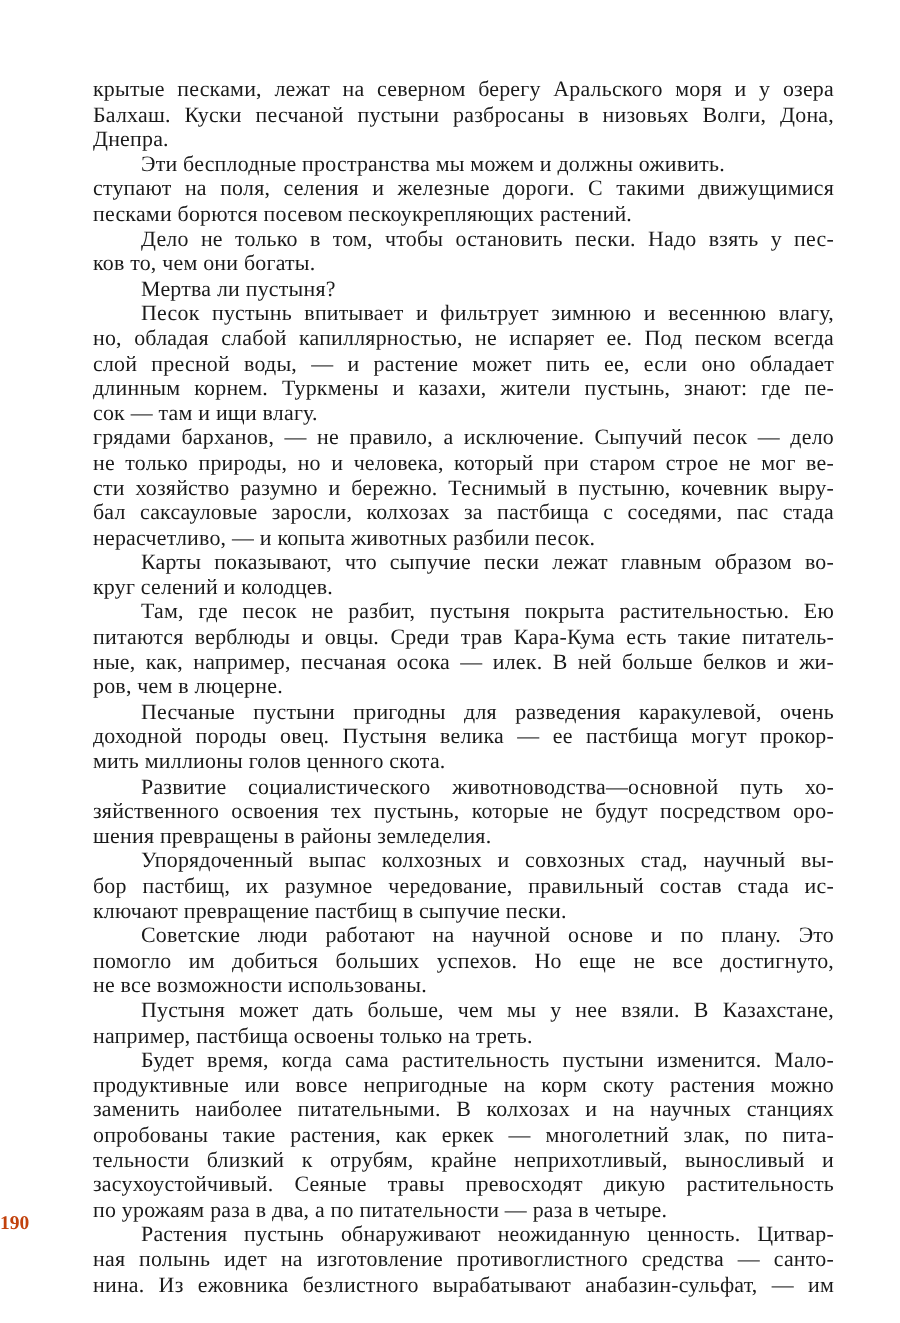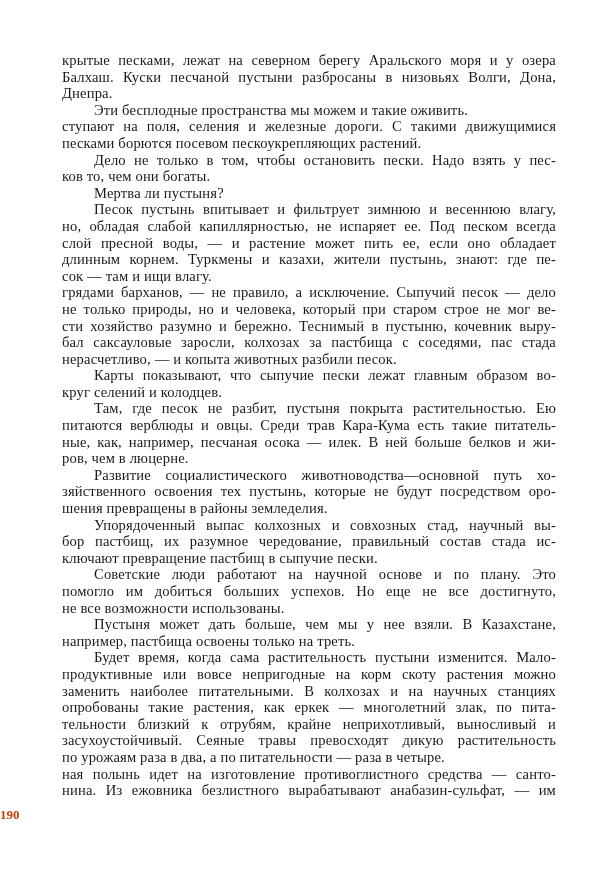--- a/index.html
+++ b/index.html
@@ -56,21 +56,21 @@
 </head>
 <body>
 
 <div class="page">
   <div class="para">
     <span class="line">крытые песками, лежат на северном берегу Аральского моря и у озера</span>
     <span class="line">Балхаш. Куски песчаной пустыни разбросаны в низовьях  Волги, Дона,</span>
     <span class="line last">Днепра.</span>
   </div>
   <div class="para">
-    <span class="line indent last">Эти бесплодные пространства мы можем и такие оживить.</span>
+    <span class="line indent last">Эти бесплодные пространства мы можем и должны оживить.</span>
   </div>
   <div class="para">
     <span class="line">ступают на поля, селения и железные дороги. С такими движущимися</span>
     <span class="line last">песками борются посевом пескоукрепляющих растений.</span>
   </div>
   <div class="para">
     <span class="line indent">Дело не только в том, чтобы остановить пески. Надо взять у пес-</span>
     <span class="line last">ков то, чем они богаты.</span>
   </div>
   <div class="para">
@@ -94,20 +94,25 @@
     <span class="line indent">Карты показывают, что сыпучие пески лежат главным образом во-</span>
     <span class="line last">круг селений и колодцев.</span>
   </div>
   <div class="para">
     <span class="line indent">Там, где песок не разбит, пустыня покрыта растительностью. Ею</span>
     <span class="line">питаются верблюды и овцы. Среди трав Кара-Кума есть такие питатель-</span>
     <span class="line">ные, как, например, песчаная осока — илек. В ней больше белков и жи-</span>
     <span class="line last">ров, чем в люцерне.</span>
   </div>
   <div class="para">
+    <span class="line indent">Песчаные пустыни пригодны для разведения  каракулевой, очень</span>
+    <span class="line">доходной породы овец. Пустыня велика — ее пастбища могут прокор-</span>
+    <span class="line last">мить миллионы голов ценного скота.</span>
+  </div>
+  <div class="para">
     <span class="line indent">Развитие социалистического животноводства—основной путь хо-</span>
     <span class="line">зяйственного освоения тех пустынь, которые не будут посредством оро-</span>
     <span class="line last">шения превращены в районы земледелия.</span>
   </div>
   <div class="para">
     <span class="line indent">Упорядоченный выпас колхозных и совхозных стад, научный вы-</span>
     <span class="line">бор пастбищ, их разумное чередование, правильный  состав стада ис-</span>
     <span class="line last">ключают превращение пастбищ в сыпучие пески.</span>
   </div>
   <div class="para">
@@ -122,19 +127,20 @@
   <div class="para">
     <span class="line indent">Будет время, когда сама растительность пустыни изменится. Мало-</span>
     <span class="line">продуктивные или вовсе непригодные на корм скоту растения можно</span>
     <span class="line">заменить наиболее питательными. В колхозах  и на научных станциях</span>
     <span class="line">опробованы такие растения, как еркек — многолетний злак, по пита-</span>
     <span class="line">тельности близкий к отрубям,  крайне неприхотливый,  выносливый  и</span>
     <span class="line">засухоустойчивый. Сеяные  травы превосходят  дикую растительность</span>
     <span class="line last">по урожаям раза в два, а по питательности — раза в четыре.</span>
   </div>
   <div class="para">
+    <span class="line indent">Растения пустынь обнаруживают неожиданную ценность. Цитвар-</span>
     <span class="line">ная полынь идет на изготовление противоглистного средства — санто-</span>
     <span class="line">нина. Из ежовника безлистного вырабатывают анабазин-сульфат, — им</span>
 
   </div>
 </div>
 
 <div class="page-number">190</div>
 
 </body></html>

